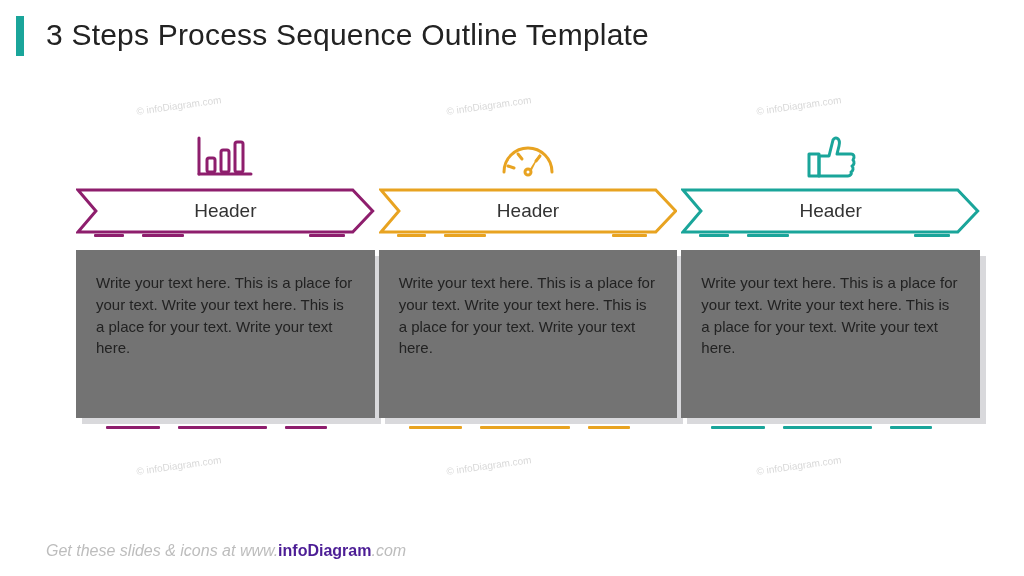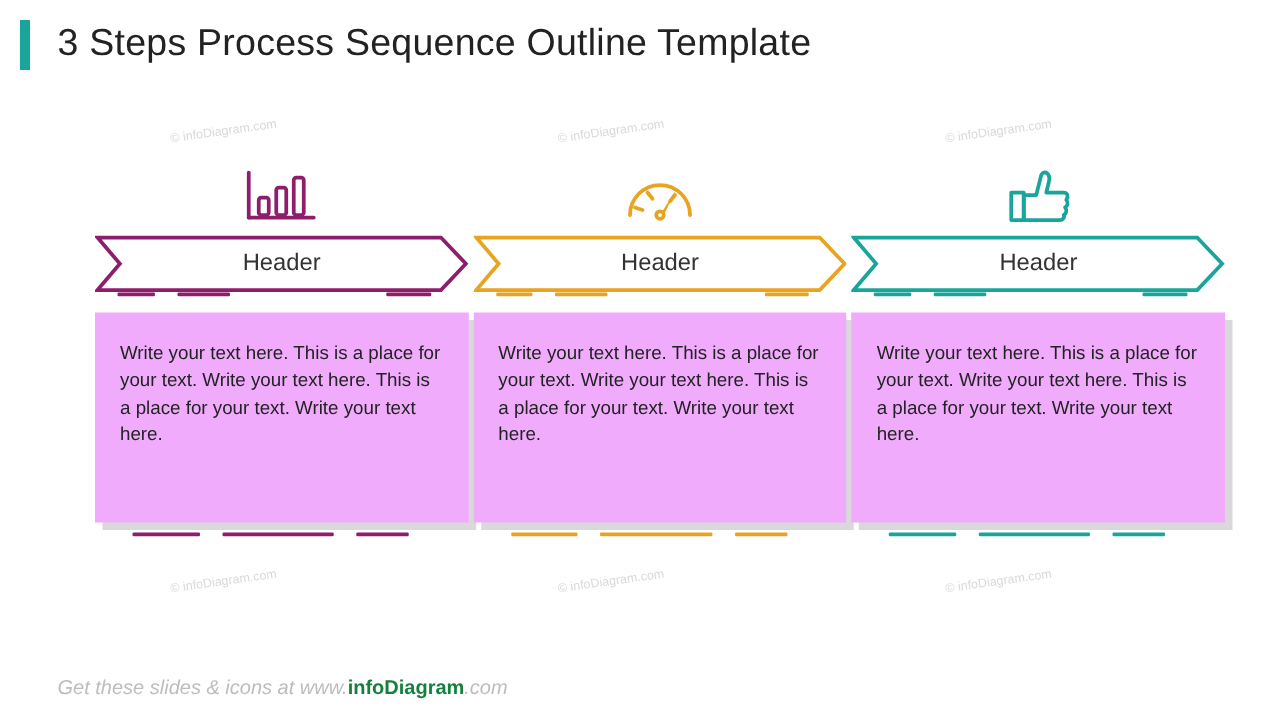--- a/index.html
+++ b/index.html
@@ -9,33 +9,33 @@
   .title { position: absolute; left: 30px; top: 18px; font-size: 30px; font-weight: 400; color: #222; letter-spacing: .2px; }
   .steps { position: absolute; left: 60px; right: 60px; top: 120px; display: flex; gap: 4px; }
   .step { flex: 1 1 0; position: relative; }
   .icon-wrap { height: 60px; display: flex; align-items: flex-end; justify-content: center; margin-bottom: 8px; }
   .icon-wrap svg { width: 64px; height: 48px; }
   .arrow { position: relative; height: 46px; display: flex; align-items: center; justify-content: center; }
   .arrow svg.arrow-shape { position: absolute; inset: 0; width: 100%; height: 100%; }
   .arrow .header-label { position: relative; z-index: 2; font-size: 19px; color: #333; }
   .body-wrap { position: relative; margin-top: 10px; }
   .body-shadow { position: absolute; top: 6px; left: 6px; right: -6px; bottom: -6px; background: #d9d9dc; }
-  .body { position: relative; background: #f0abfc; padding: 22px 20px 26px 20px; min-height: 168px; font-size: 15px; line-height: 1.45; color: #222; }
+  .body { position: relative; background: #737373; padding: 22px 20px 26px 20px; min-height: 168px; font-size: 15px; line-height: 1.45; color: #222; }
   .dashes { position: relative; height: 10px; margin-top: 4px; }
   .dashes span { position: absolute; height: 3px; top: 4px; border-radius: 1px; }
   .d1 { left: 10%; width: 18%; }
   .d2 { left: 34%; width: 30%; }
   .d3 { left: 70%; width: 14%; }
   .dashes-top { position: relative; height: 6px; }
   .dashes-top span { position: absolute; height: 3px; top: 0; border-radius: 1px; }
   .dt1 { left: 6%; width: 10%; }
   .dt2 { left: 22%; width: 14%; }
   .dt3 { right: 10%; width: 12%; }
   .footer { position: absolute; left: 30px; bottom: 16px; font-size: 16px; color: #bdbdbd; font-style: italic; }
-  .footer .b1 { font-weight: 700; font-style: normal; color:#15803d; }
+  .footer .b1 { font-weight: 700; font-style: normal; color:#4c1d95; }
   .corner { position: absolute; right: 0; bottom: 0; width: 12px; height: 50px; background: #1aa59a; }
   .watermark { position: absolute; font-size: 10px; color: #d9d9d9; transform: rotate(-8deg); pointer-events: none; user-select: none; }
 </style>
 </head>
 <body>
 
 <div class="slide">
   <div class="accent-left"></div>
   <div class="title">3 Steps Process Sequence Outline Template</div>
 

